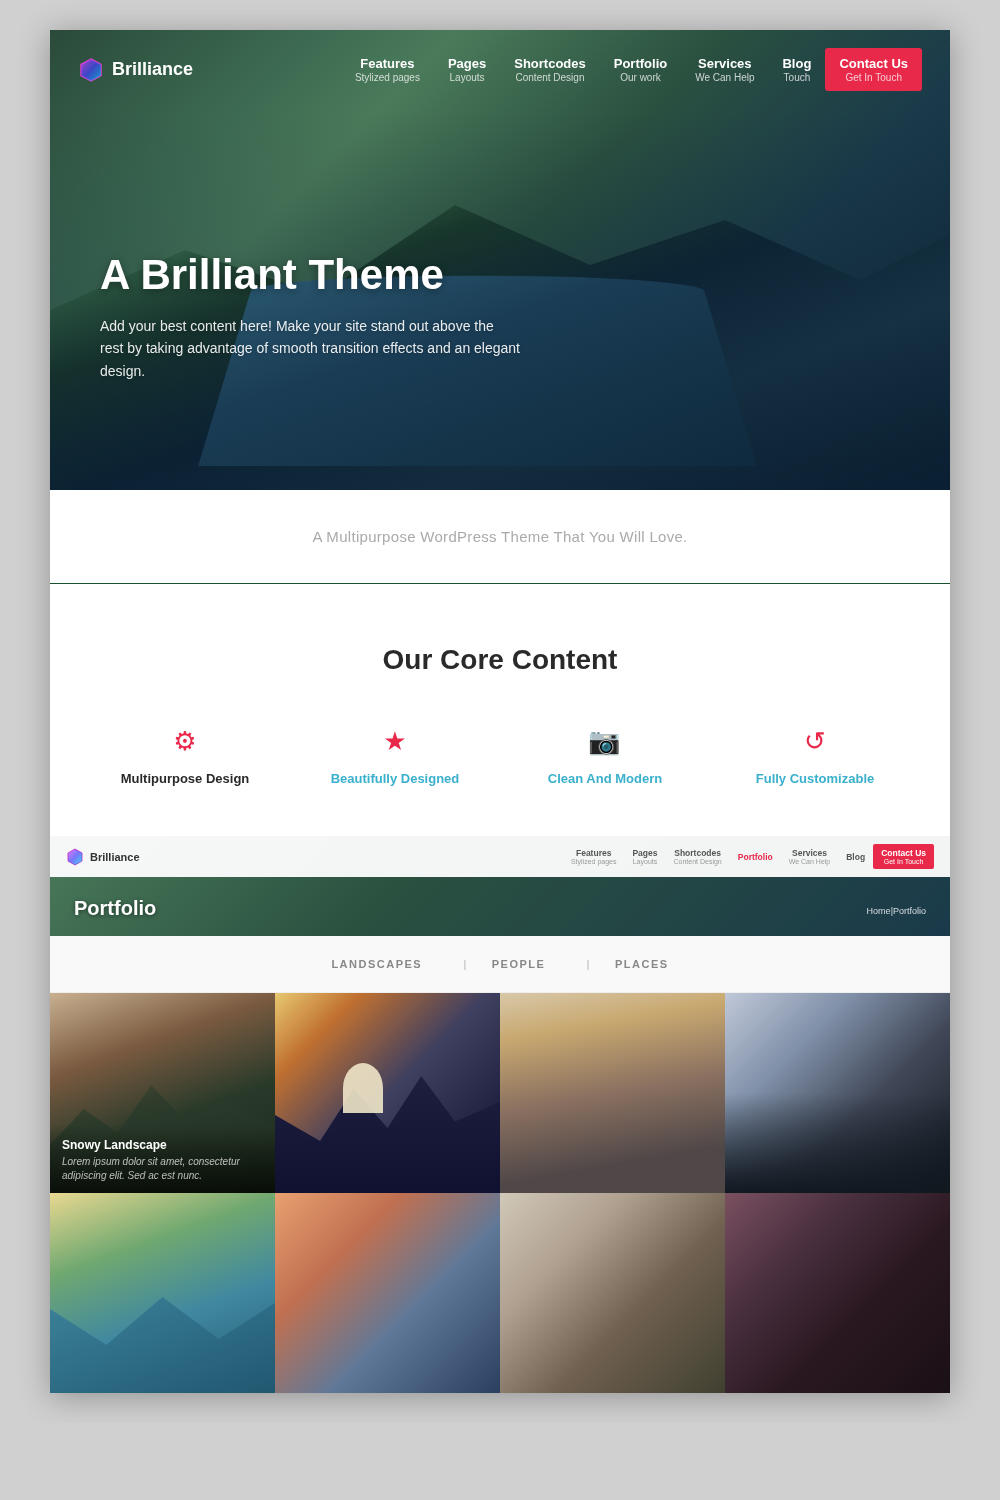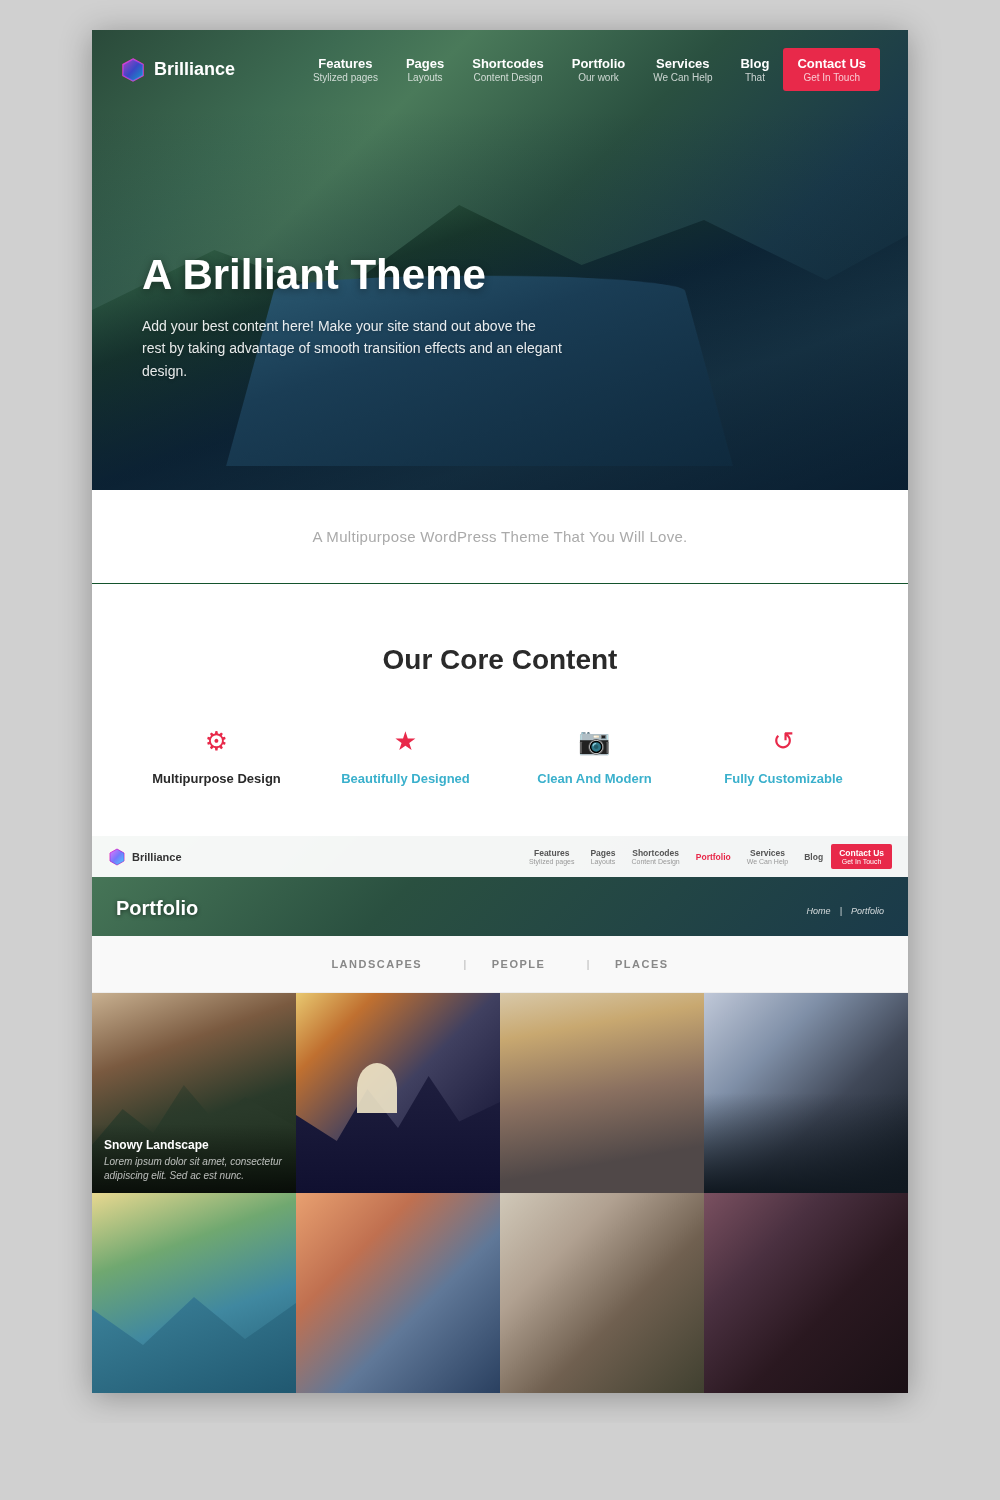--- a/index.html
+++ b/index.html
@@ -4,21 +4,21 @@
   <style>
     * { margin: 0; padding: 0; box-sizing: border-box; }
     body {
       background: #d0d0d0;
       font-family: 'Helvetica Neue', Arial, sans-serif;
       display: flex;
       justify-content: center;
       padding: 30px 0;
     }
     .page-wrapper {
-      width: 816px;
+      width: 900px;
       background: #0c4a6e;
       box-shadow: 0 4px 30px rgba(0,0,0,0.3);
     }
 
     
     .hero {
       position: relative;
       height: 460px;
       overflow: hidden;
     }
@@ -268,22 +268,21 @@
       font-weight: 700;
       text-shadow: 0 1px 4px rgba(0,0,0,0.5);
     }
     .portfolio-preview-breadcrumb {
       position: absolute;
       bottom: 20px;
       right: 24px;
       color: rgba(255,255,255,0.8);
       font-size: 9px;
       display: flex;
-      gap: 9px;
-      font-style: italic;
+      gap: 0;
     }
 
     
     .portfolio-filters {
       background: #f9f9f9;
       text-align: center;
       padding: 22px;
       display: flex;
       justify-content: center;
       gap: 41px;
@@ -427,21 +426,21 @@
         <div class="nav-item">
           <span class="nav-item-main">Portfolio</span>
           <span class="nav-item-sub">Our work</span>
         </div>
         <div class="nav-item">
           <span class="nav-item-main">Services</span>
           <span class="nav-item-sub">We Can Help</span>
         </div>
         <div class="nav-item">
           <span class="nav-item-main">Blog</span>
-          <span class="nav-item-sub">That</span>
+          <span class="nav-item-sub">Touch</span>
         </div>
         <div class="nav-item nav-item-contact">
           <span class="nav-item-main">Contact Us</span>
           <span class="nav-item-sub">Get In Touch</span>
         </div>
       </div>
     </nav>
 
     <div class="hero-content">
       <h1 class="hero-title">A Brilliant Theme</h1>

